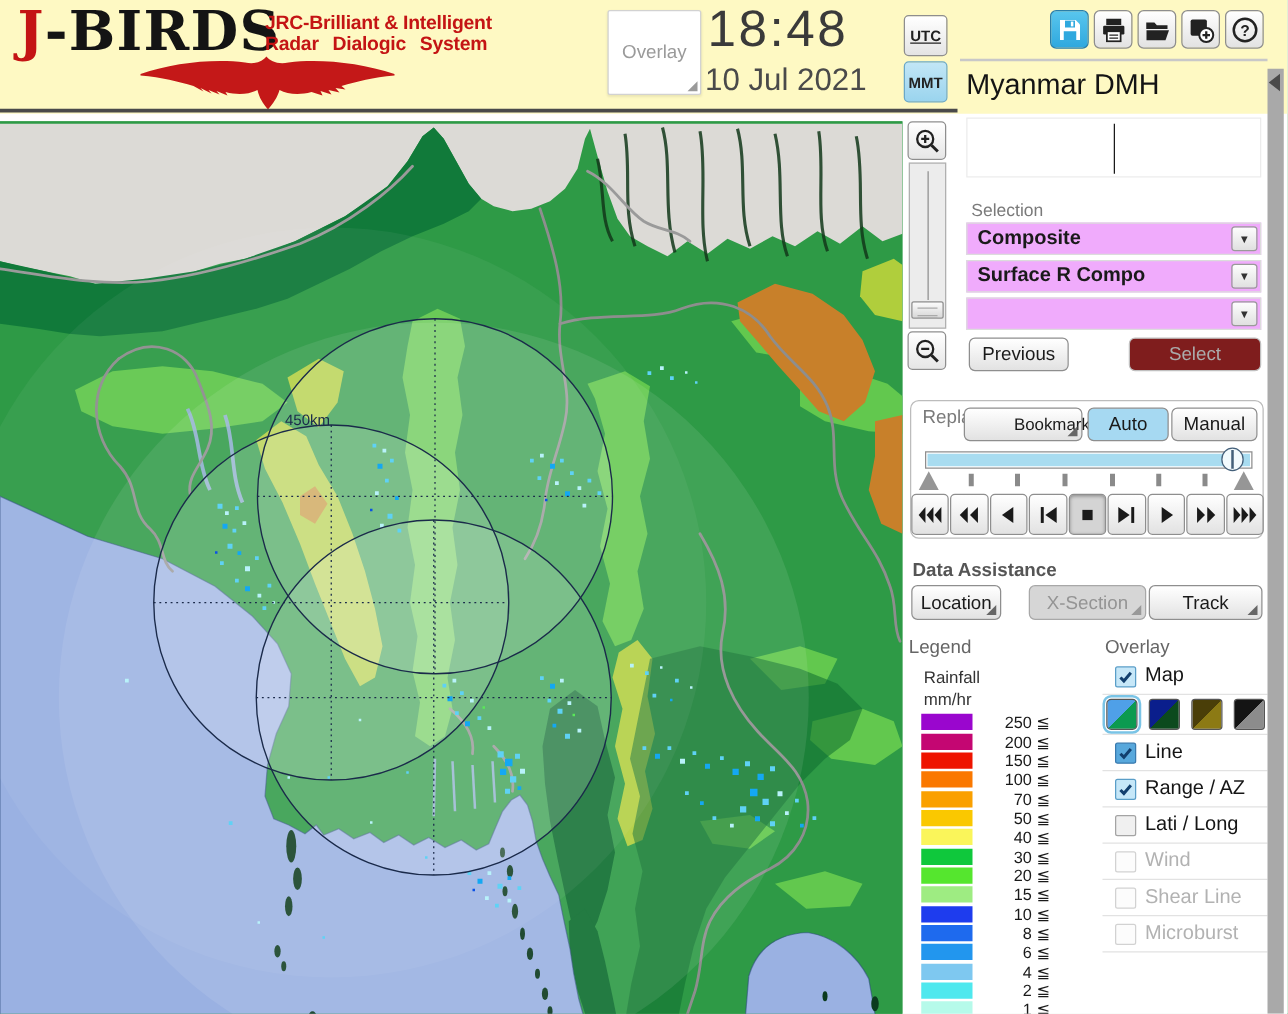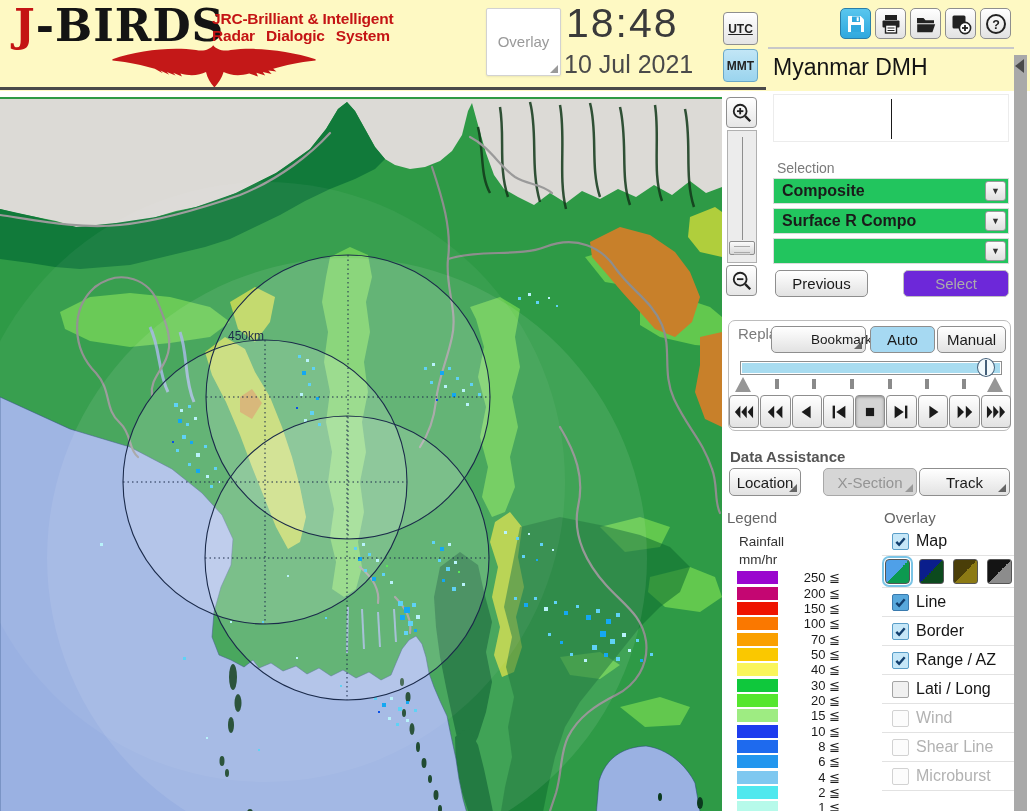--- a/index.html
+++ b/index.html
@@ -66,38 +66,38 @@
   
   #panel { position:absolute; left:724px; top:50px; width:290px; height:761px; }
   #station-title { position:absolute; left:49px; top:4px; font-size:23px; color:#141414; }
   #info-box { position:absolute; left:49px; top:44px; width:236px; height:48px; background:#fff;
               border:1px solid #ececec; }
   #info-box-divider { position:absolute; left:117px; top:4px; width:1px; height:40px; background:#1a1a1a; }
 
   .section-label { position:absolute; color:#7a7a7a; font-size:14px; }
   #selection-label { left:53px; top:110px; }
 
-  .dd-row { position:absolute; left:49px; width:236px; height:26px; background:#22c55e;
+  .dd-row { position:absolute; left:49px; width:236px; height:26px; background:#f0abfc;
             border:1px solid #dcdcdc; }
   .dd-row .dd-text { position:absolute; left:8px; top:3px; font-size:16px; font-weight:700; color:#1a1a1a; }
   .dd-arrow { position:absolute; right:2px; top:2px; width:21px; height:20px;
               border:1px solid #9a9a9a; border-radius:3px; background:linear-gradient(#fdfdfd,#e0e0e0);
               font-size:9px; color:#333; display:flex; align-items:center; justify-content:center; }
 
   .btn { border:1px solid #8e8e8e; border-radius:5px; background:linear-gradient(#ffffff,#e2e2e2);
          color:#1a1a1a; font-size:15px; display:flex; align-items:center; justify-content:center;
          position:absolute; }
   .btn.disabled { background:#d6d6d6; color:#949494; border-color:#a8a8a8; }
-  .btn.disabled2 { background:#6d28d9; color:#ababab; border-color:#c0c0c0; }
+  .btn.disabled2 { background:#7f1d1d; color:#ababab; border-color:#c0c0c0; }
   .btn.selected { background:#a6d9f2; }
   .fold:after { content:''; position:absolute; right:3px; bottom:3px; width:0; height:0;
                 border-left:8px solid transparent; border-bottom:8px solid #666; }
   .fold.disabled:after { border-bottom-color:#999; }
 
-  #previous-btn { left:51px; top:220px; width:93px; height:27px; }
+  #previous-btn { left:51px; top:220px; width:80px; height:27px; }
   #select-btn   { left:179px; top:220px; width:106px; height:27px; }
 
   #replay-box { position:absolute; left:4px; top:270px; width:283px; height:111px;
                 border:1px solid #bcbcbc; border-radius:7px; }
   #replay-label { position:absolute; left:9px; top:4px; color:#7a7a7a; font-size:15px; }
   #bookmark-btn { left:47px; top:276px; width:95px; height:27px; font-size:13.5px;padding-left:46px; }
   #auto-btn     { left:146px; top:276px; width:65px; height:27px; }
   #manual-btn   { left:213px; top:276px; width:69px; height:27px; }
 
   #replay-slider { position:absolute; left:16px; top:311px; width:262px; height:14px;
@@ -698,28 +698,20 @@
             </svg>
           </div>
           <span class="ov-label">Line</span>
         </div>
         <div class="ov-row">
           <div class="cb checked">
             <svg viewBox="0 0 14 14" width="13" height="13">
               <path d="M2.5,7.5 L5.5,10.5 L11.5,3.5" stroke="#123F6E" stroke-width="2.6" fill="none"></path>
             </svg>
           </div>
-          <span class="ov-label">Border</span>
-        </div>
-        <div class="ov-row">
-          <div class="cb checked">
-            <svg viewBox="0 0 14 14" width="13" height="13">
-              <path d="M2.5,7.5 L5.5,10.5 L11.5,3.5" stroke="#123F6E" stroke-width="2.6" fill="none"></path>
-            </svg>
-          </div>
           <span class="ov-label">Range / AZ</span>
         </div>
         <div class="ov-row">
           <div class="cb unchecked"></div>
           <span class="ov-label">Lati / Long</span>
         </div>
         <div class="ov-row disabled">
           <div class="cb disabled"></div>
           <span class="ov-label">Wind</span>
         </div>

